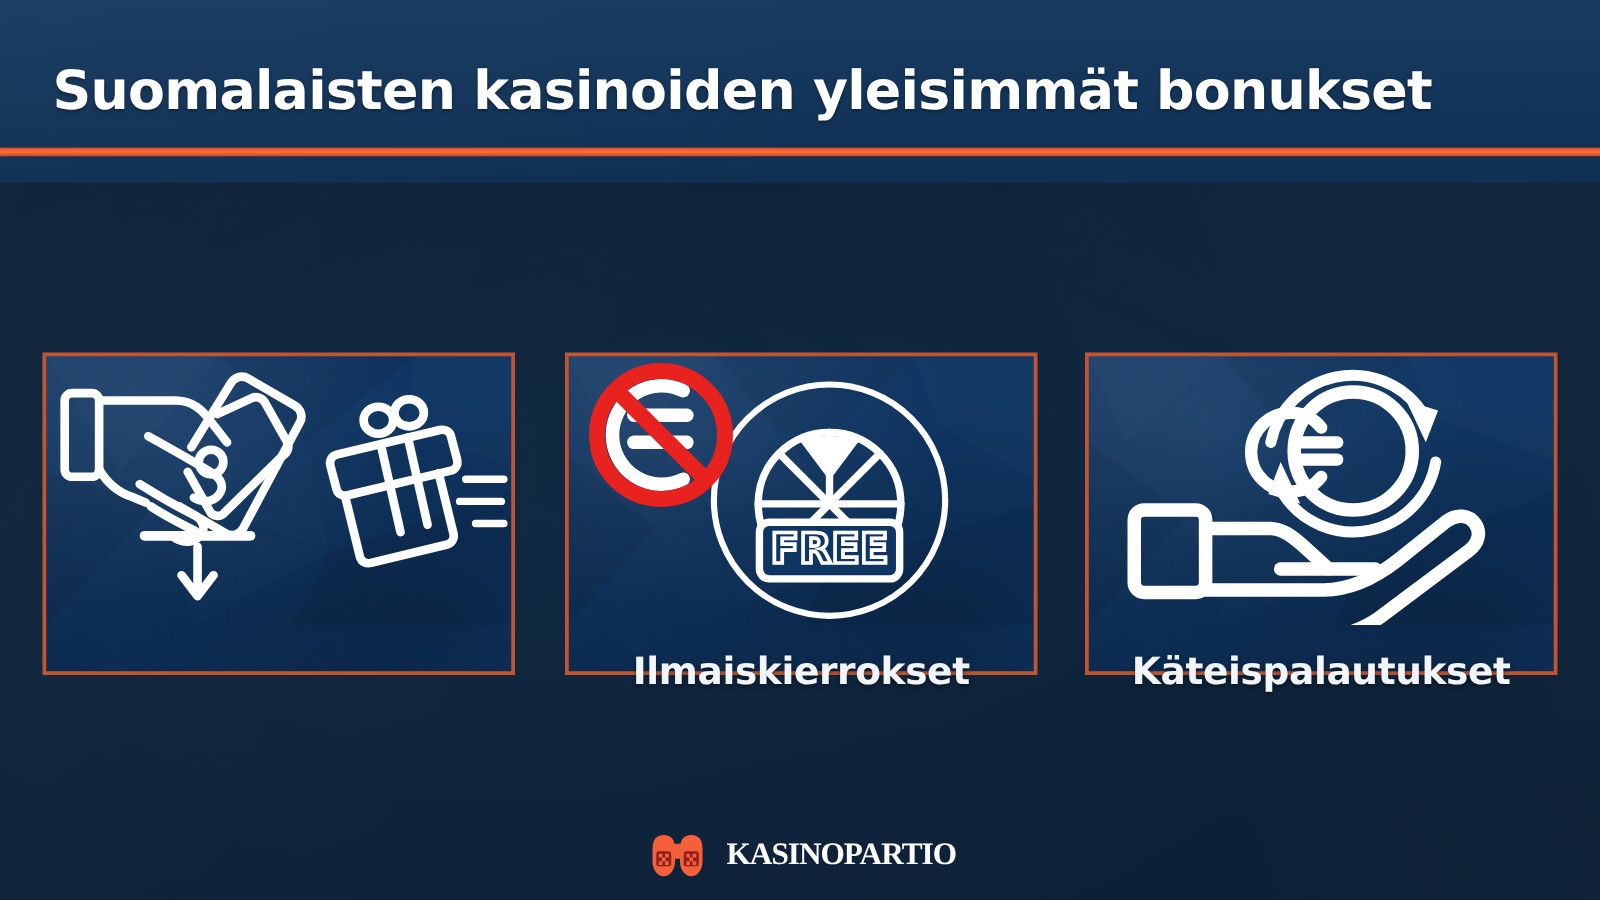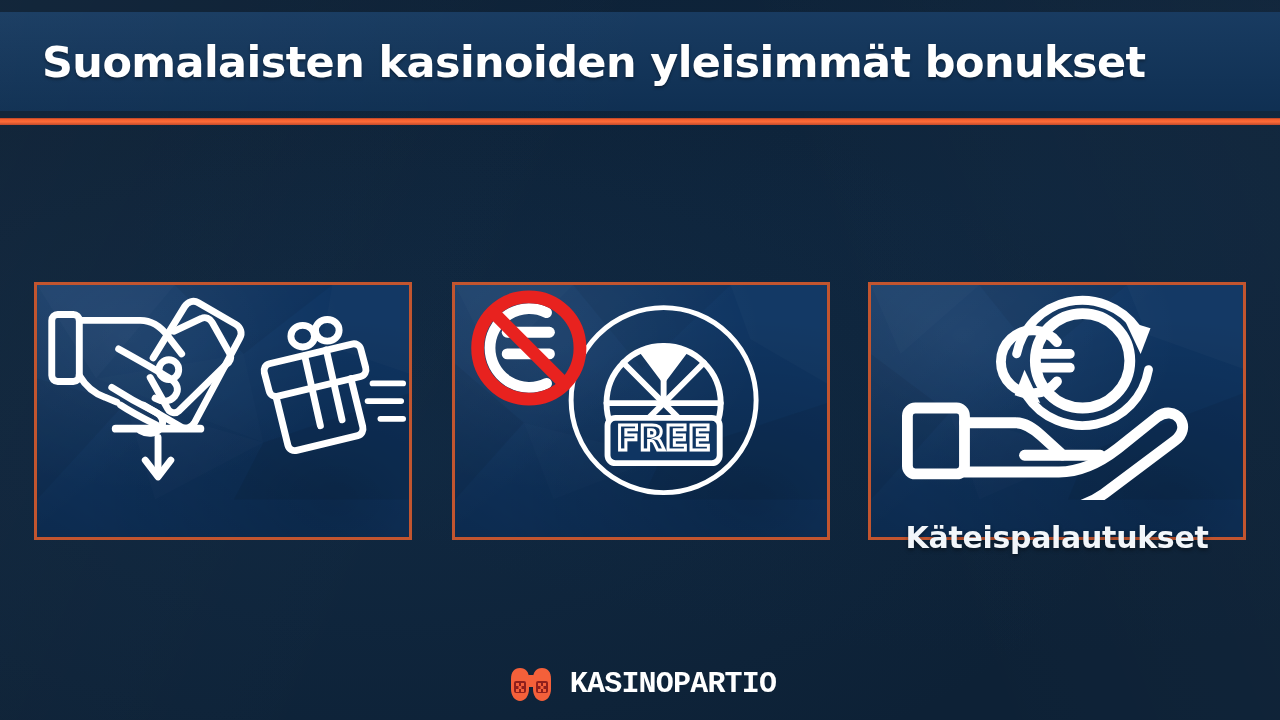--- a/index.html
+++ b/index.html
@@ -17,23 +17,23 @@
       linear-gradient(115deg, rgba(255,255,255,0.022) 0%, rgba(255,255,255,0) 42%),
       linear-gradient(250deg, rgba(255,255,255,0.018) 0%, rgba(255,255,255,0) 38%),
       radial-gradient(ellipse at 30% 62%, rgba(30,70,110,0.20) 0%, rgba(0,0,0,0) 60%),
       radial-gradient(ellipse at 78% 30%, rgba(22,58,95,0.18) 0%, rgba(0,0,0,0) 62%);
     font-family: "Liberation Sans", sans-serif;
   }
 
   
   #header {
     position: absolute;
-    left: 0; top: 12px;
-    width: 1280px;
-    height: 99px;
+    left: 0; top: 0;
+    width: 1280px;
+    height: 146px;
     background-color: #11355c;
     background-image:
       linear-gradient(180deg, rgba(255,255,255,0.03) 0%, rgba(0,0,0,0.10) 100%),
       linear-gradient(100deg, rgba(255,255,255,0.02) 0%, rgba(0,0,0,0) 55%);
   }
   #header-title {
     position: absolute;
     left: 42px;
     top: 50%;
     transform: translateY(-50%);
@@ -110,23 +110,23 @@
     width: 1280px;
     height: 48px;
     display: flex;
     align-items: center;
     justify-content: center;
     gap: 12px;
   }
   #logo-mark { display: block; }
   #logo-wordmark {
     color: #ffffff;
-    font-family: Liberation Mono, monospace;
+    font-family: Liberation Serif, serif;
     font-weight: bold;
-    font-size: 30px;
+    font-size: 25px;
     letter-spacing: -0.8px;
   }
 </style>
 </head>
 <body>
 
 <div id="page">
 
   <div id="header">
     <div id="header-title">Suomalaisten kasinoiden yleisimmät bonukset</div>
@@ -250,20 +250,21 @@
 
       <g fill="none" stroke="#ffffff" stroke-width="11" stroke-linecap="round" stroke-linejoin="round">
         <rect x="37" y="125" width="58" height="67" rx="8"></rect>
         <path d="M95 140 h52 c10 0 18 6 26 13 l22 20 h38"></path>
         <path d="M95 190 h96 c22 0 42 -10 60 -24 l40 -32 c8 -6 18 -5 23 2 c5 7 3 16 -5 22 l-72 54 c-14 10 -30 16 -48 16 H95"></path>
         <path d="M194 173 h-38"></path>
       </g>
     </svg>
   </div>
 
+  <div class="caption" id="caption-2">Ilmaiskierrokset</div>
   <div class="caption" id="caption-3">Käteispalautukset</div>
 
   <div id="footer-logo">
     <svg id="logo-mark" width="54" height="38" viewBox="0 0 54 38">
       <g>
         <path d="M16 3 c6 0 9 4 9 11 v10 c0 7 -4 12 -9 12 c-5 0 -9 -5 -9 -12 V14 c0 -7 3 -11 9 -11 Z" fill="#f4603a"></path>
         <path d="M38 3 c6 0 9 4 9 11 v10 c0 7 -4 12 -9 12 c-5 0 -9 -5 -9 -12 V14 c0 -7 3 -11 9 -11 Z" fill="#f4603a"></path>
         <rect x="22" y="10" width="10" height="12" rx="3" fill="#f4603a"></rect>
         <rect x="10" y="16" width="12" height="12" rx="2" fill="#8f1f1c"></rect>
         <rect x="32" y="16" width="12" height="12" rx="2" fill="#8f1f1c"></rect>

